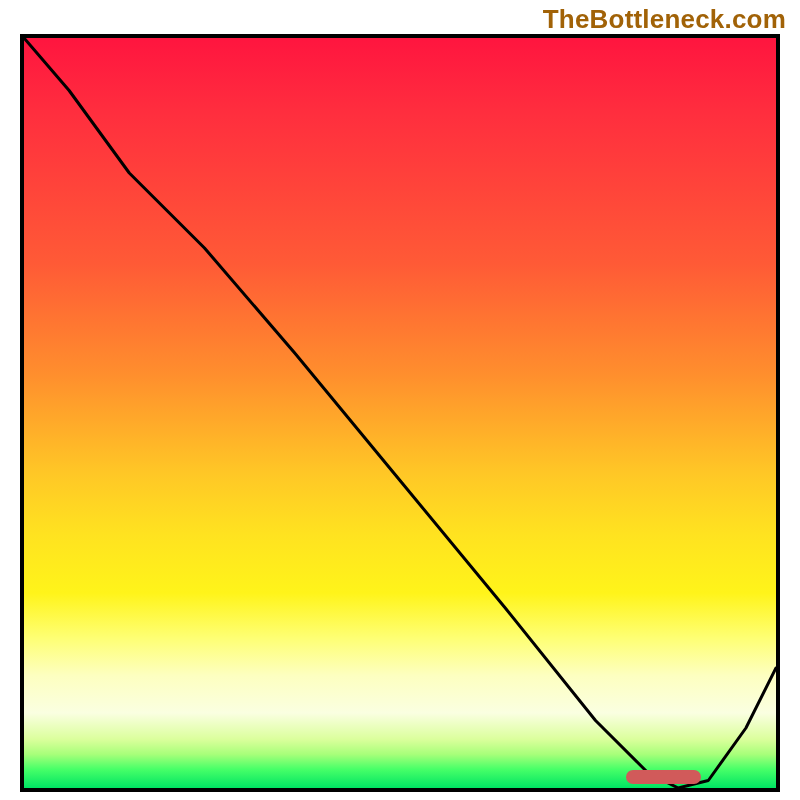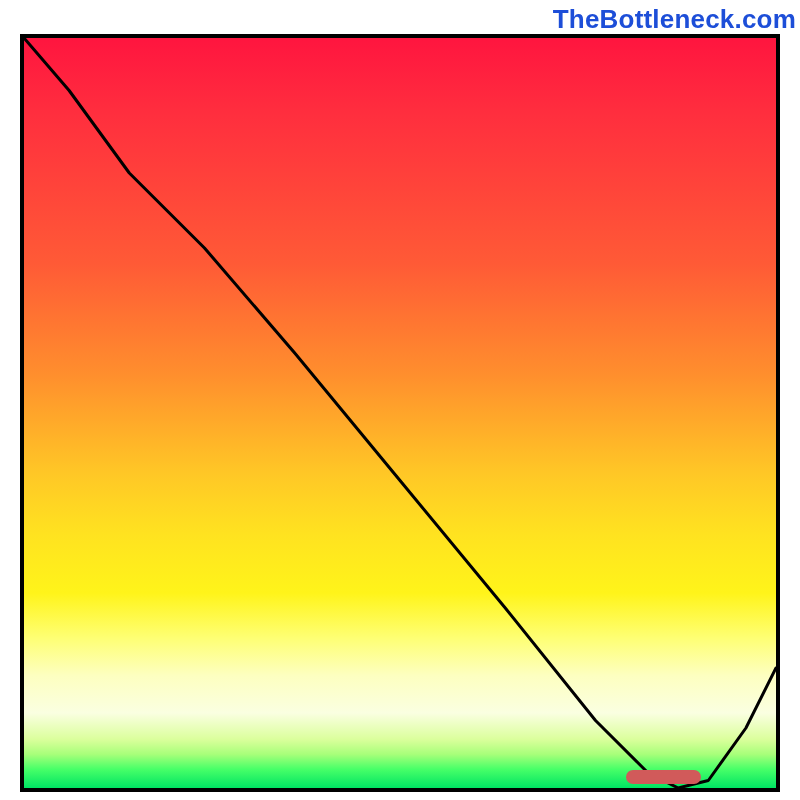--- a/index.html
+++ b/index.html
@@ -12,24 +12,24 @@
     font-family: Arial, Helvetica, sans-serif;
   }
   .root {
     position: relative;
     width: 800px;
     height: 800px;
   }
   .watermark {
     position: absolute;
     top: 4px;
-    right: 4px;
+    right: 14px;
     font-size: 26px;
     font-weight: 600;
-    color: #1d4ed8;
+    color: #a16207;
     letter-spacing: 0.2px;
   }
   .plot-frame {
     position: absolute;
     left: 20px;
     top: 34px;
     width: 760px;
     height: 758px;
     border: 4px solid #000;
     box-sizing: border-box;

